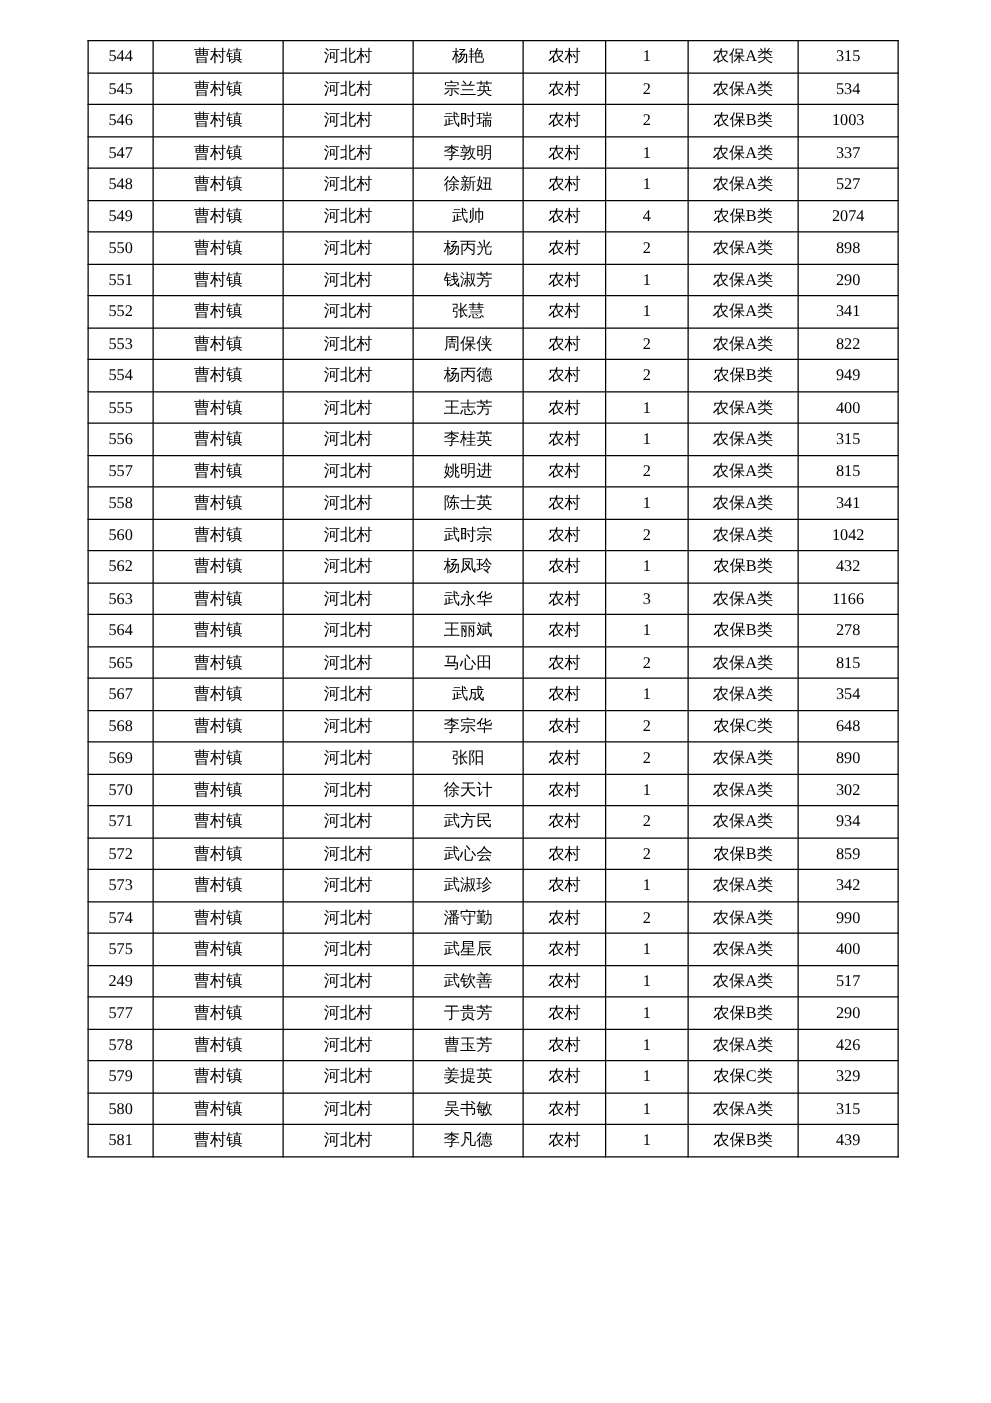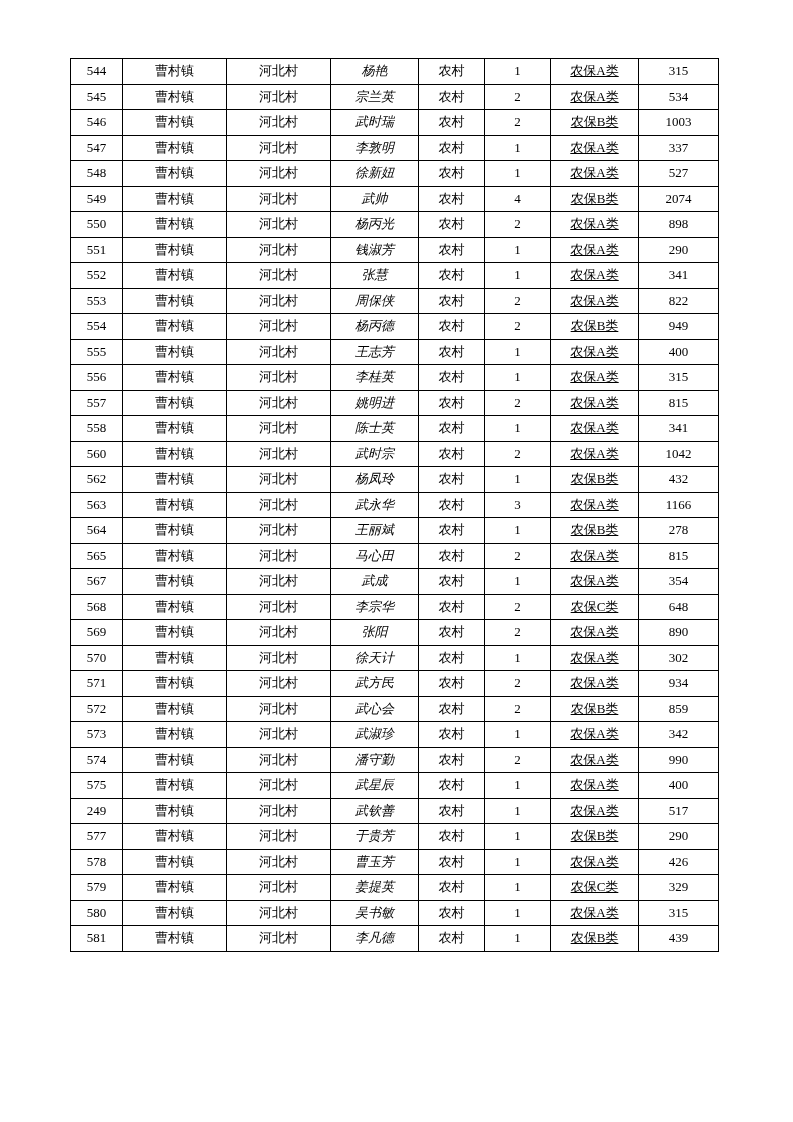--- a/index.html
+++ b/index.html
@@ -11,21 +11,21 @@
     width: 793px;
     height: 1122px;
     font-family: "Liberation Serif", "DejaVu Serif", serif;
     color: #000000;
   }
   .page {
     position: relative;
     width: 793px;
     height: 946px;
     box-sizing: border-box;
-    padding-top: 58px;
+    padding-top: 32px;
     padding-left: 70px;
     padding-right: 70px;
   }
   table.data-table {
     border-collapse: collapse;
     width: 600px;
     table-layout: fixed;
   }
   table.data-table td {
     border: 1px solid #000000;
@@ -41,22 +41,22 @@
   col.c-seq   { width: 52px; }
   col.c-town  { width: 104px; }
   col.c-vill  { width: 104px; }
   col.c-name  { width: 88px; }
   col.c-type  { width: 66px; }
   col.c-num   { width: 66px; }
   col.c-cat   { width: 88px; }
   col.c-amt   { width: 80px; }
 
   td.cell-seq  { font-size: 13px; }
-  td.cell-name { font-size: 13px; font-style: italic; }
-  td.cell-cat  { font-size: 13px; text-decoration: underline; }
+  td.cell-name { font-size: 13px; }
+  td.cell-cat  { font-size: 13px; }
   td.cell-amt  { font-size: 13px; }
 </style>
 </head>
 <body>
 
 <div class="page">
   <table class="data-table">
     <colgroup>
       <col class="c-seq">
       <col class="c-town">

